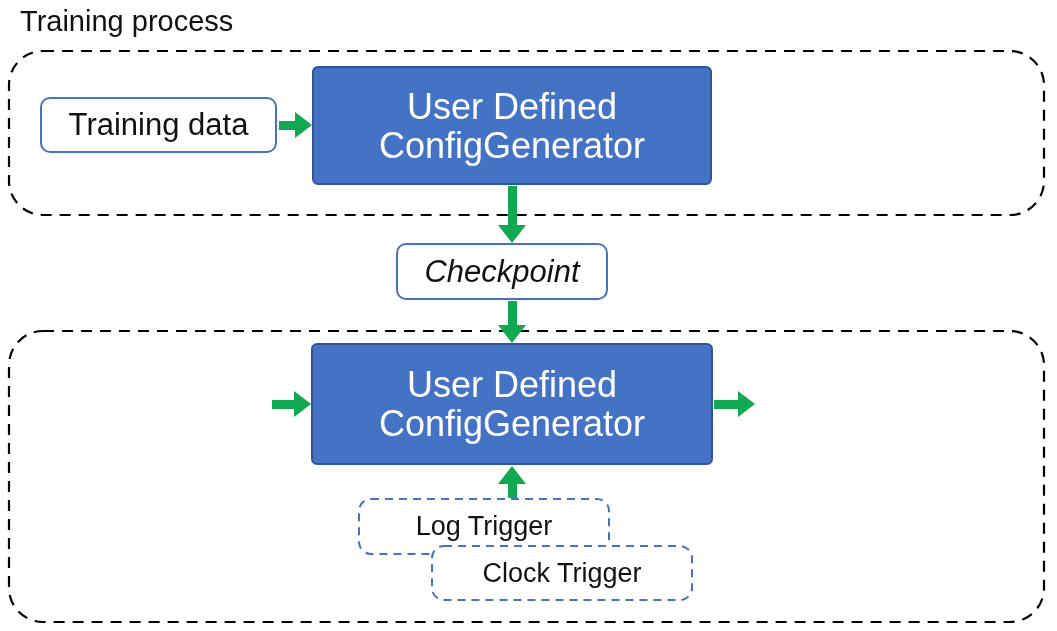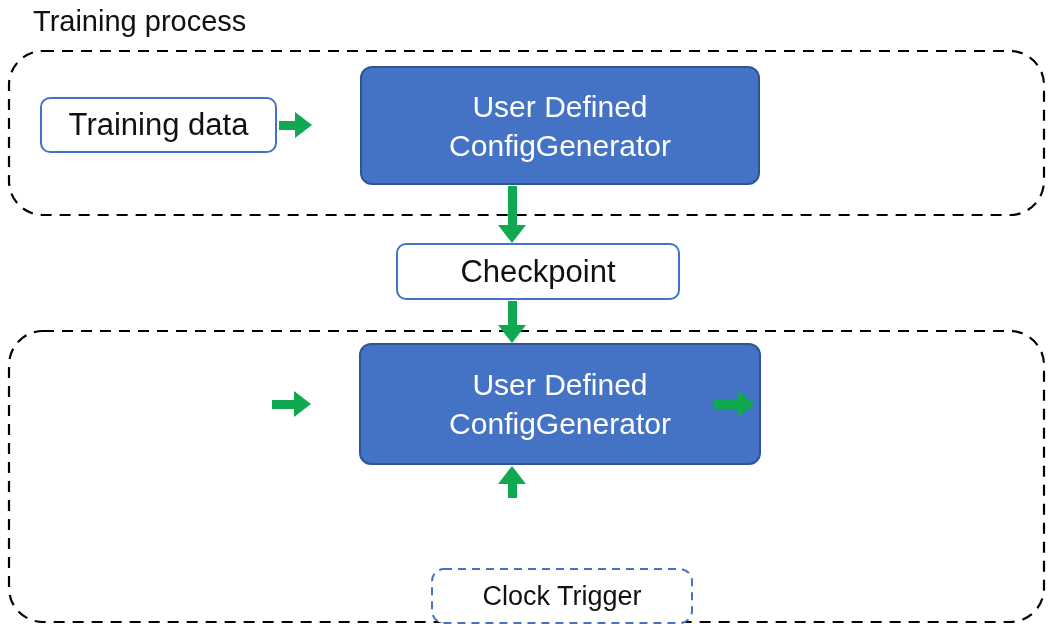--- a/index.html
+++ b/index.html
@@ -5,21 +5,21 @@
   html, body { margin: 0; padding: 0; background: #ffffff; }
   .stage {
     position: relative;
     width: 1057px;
     height: 631px;
     background: #ffffff;
     font-family: "Liberation Sans", sans-serif;
     color: var(--text, #111111);
     overflow: hidden;
   }
-  .abs { position: absolute; margin-left: 13px; }
+  .abs { position: absolute; }
 
   
   .section-title {
     font-size: 29px;
     color: var(--text, #111111);
     white-space: nowrap;
   }
 
   
   .container-svg { position: absolute; overflow: visible; }
@@ -40,31 +40,30 @@
     justify-content: center;
     font-size: 31px;
     box-sizing: border-box;
   }
 
   
   .genbox {
     position: absolute;
     background: var(--blue-fill, #4472C4);
     border: 2px solid var(--blue-border, #2F5597);
-    border-radius: 12px;
+    border-radius: 6px;
     display: flex;
     flex-direction: column;
     align-items: center;
     justify-content: center;
     color: #ffffff;
-    font-size: 30px;
+    font-size: 36px;
     line-height: 39px;
     box-sizing: border-box;
     text-align: center;
-    margin-left: 48px;
   }
 
   
   .trigbox {
     position: absolute;
     display: flex;
     align-items: center;
     justify-content: center;
     font-size: 27px;
   }
@@ -129,21 +128,21 @@
   <div class="genbox" style="left:312px; top:66px; width:400px; height:119px;">
     <span>User Defined</span>
     <span>ConfigGenerator</span>
   </div>
 
   <div class="arrow arrow-v" style="left:498px; top:186px;">
     <div class="shaft-v" style="height:39px;"></div>
     <div class="head-down"></div>
   </div>
 
-  <div class="wbox" style="left:396px; top:243px; width:284px; height:57px;">
+  <div class="wbox" style="left:396px; top:243px; width:212px; height:57px;font-style:italic;">
     <span>Checkpoint</span>
   </div>
 
   <div class="arrow arrow-v" style="left:498px; top:301px;">
     <div class="shaft-v" style="height:24px;"></div>
     <div class="head-down"></div>
   </div>
 
 
   <div class="arrow arrow-h" style="left:272px; top:391px;">
@@ -160,21 +159,27 @@
     <div class="shaft-h" style="width:24px;"></div>
     <div class="head-right"></div>
   </div>
 
 
   <div class="arrow arrow-v" style="left:498px; top:466px;">
     <div class="head-up"></div>
     <div class="shaft-v" style="height:14px;"></div>
   </div>
 
+  <div class="trigbox" style="left:358px; top:498px; width:252px; height:57px; z-index:3;">
+    <svg width="252" height="57">
+      <rect x="1" y="1" width="250" height="55" rx="12" stroke-dasharray="8 6"></rect>
+    </svg>
+    <span>Log Trigger</span>
+  </div>
 
-  <div class="trigbox" style="left:431px; top:568px; width:262px; height:56px; z-index:4;">
+  <div class="trigbox" style="left:431px; top:545px; width:262px; height:56px; z-index:4;">
     <svg width="262" height="56">
       <rect x="1" y="1" width="260" height="54" rx="12" stroke-dasharray="8 6"></rect>
     </svg>
     <span>Clock Trigger</span>
   </div>
 
 </div>
 
 </body></html>

